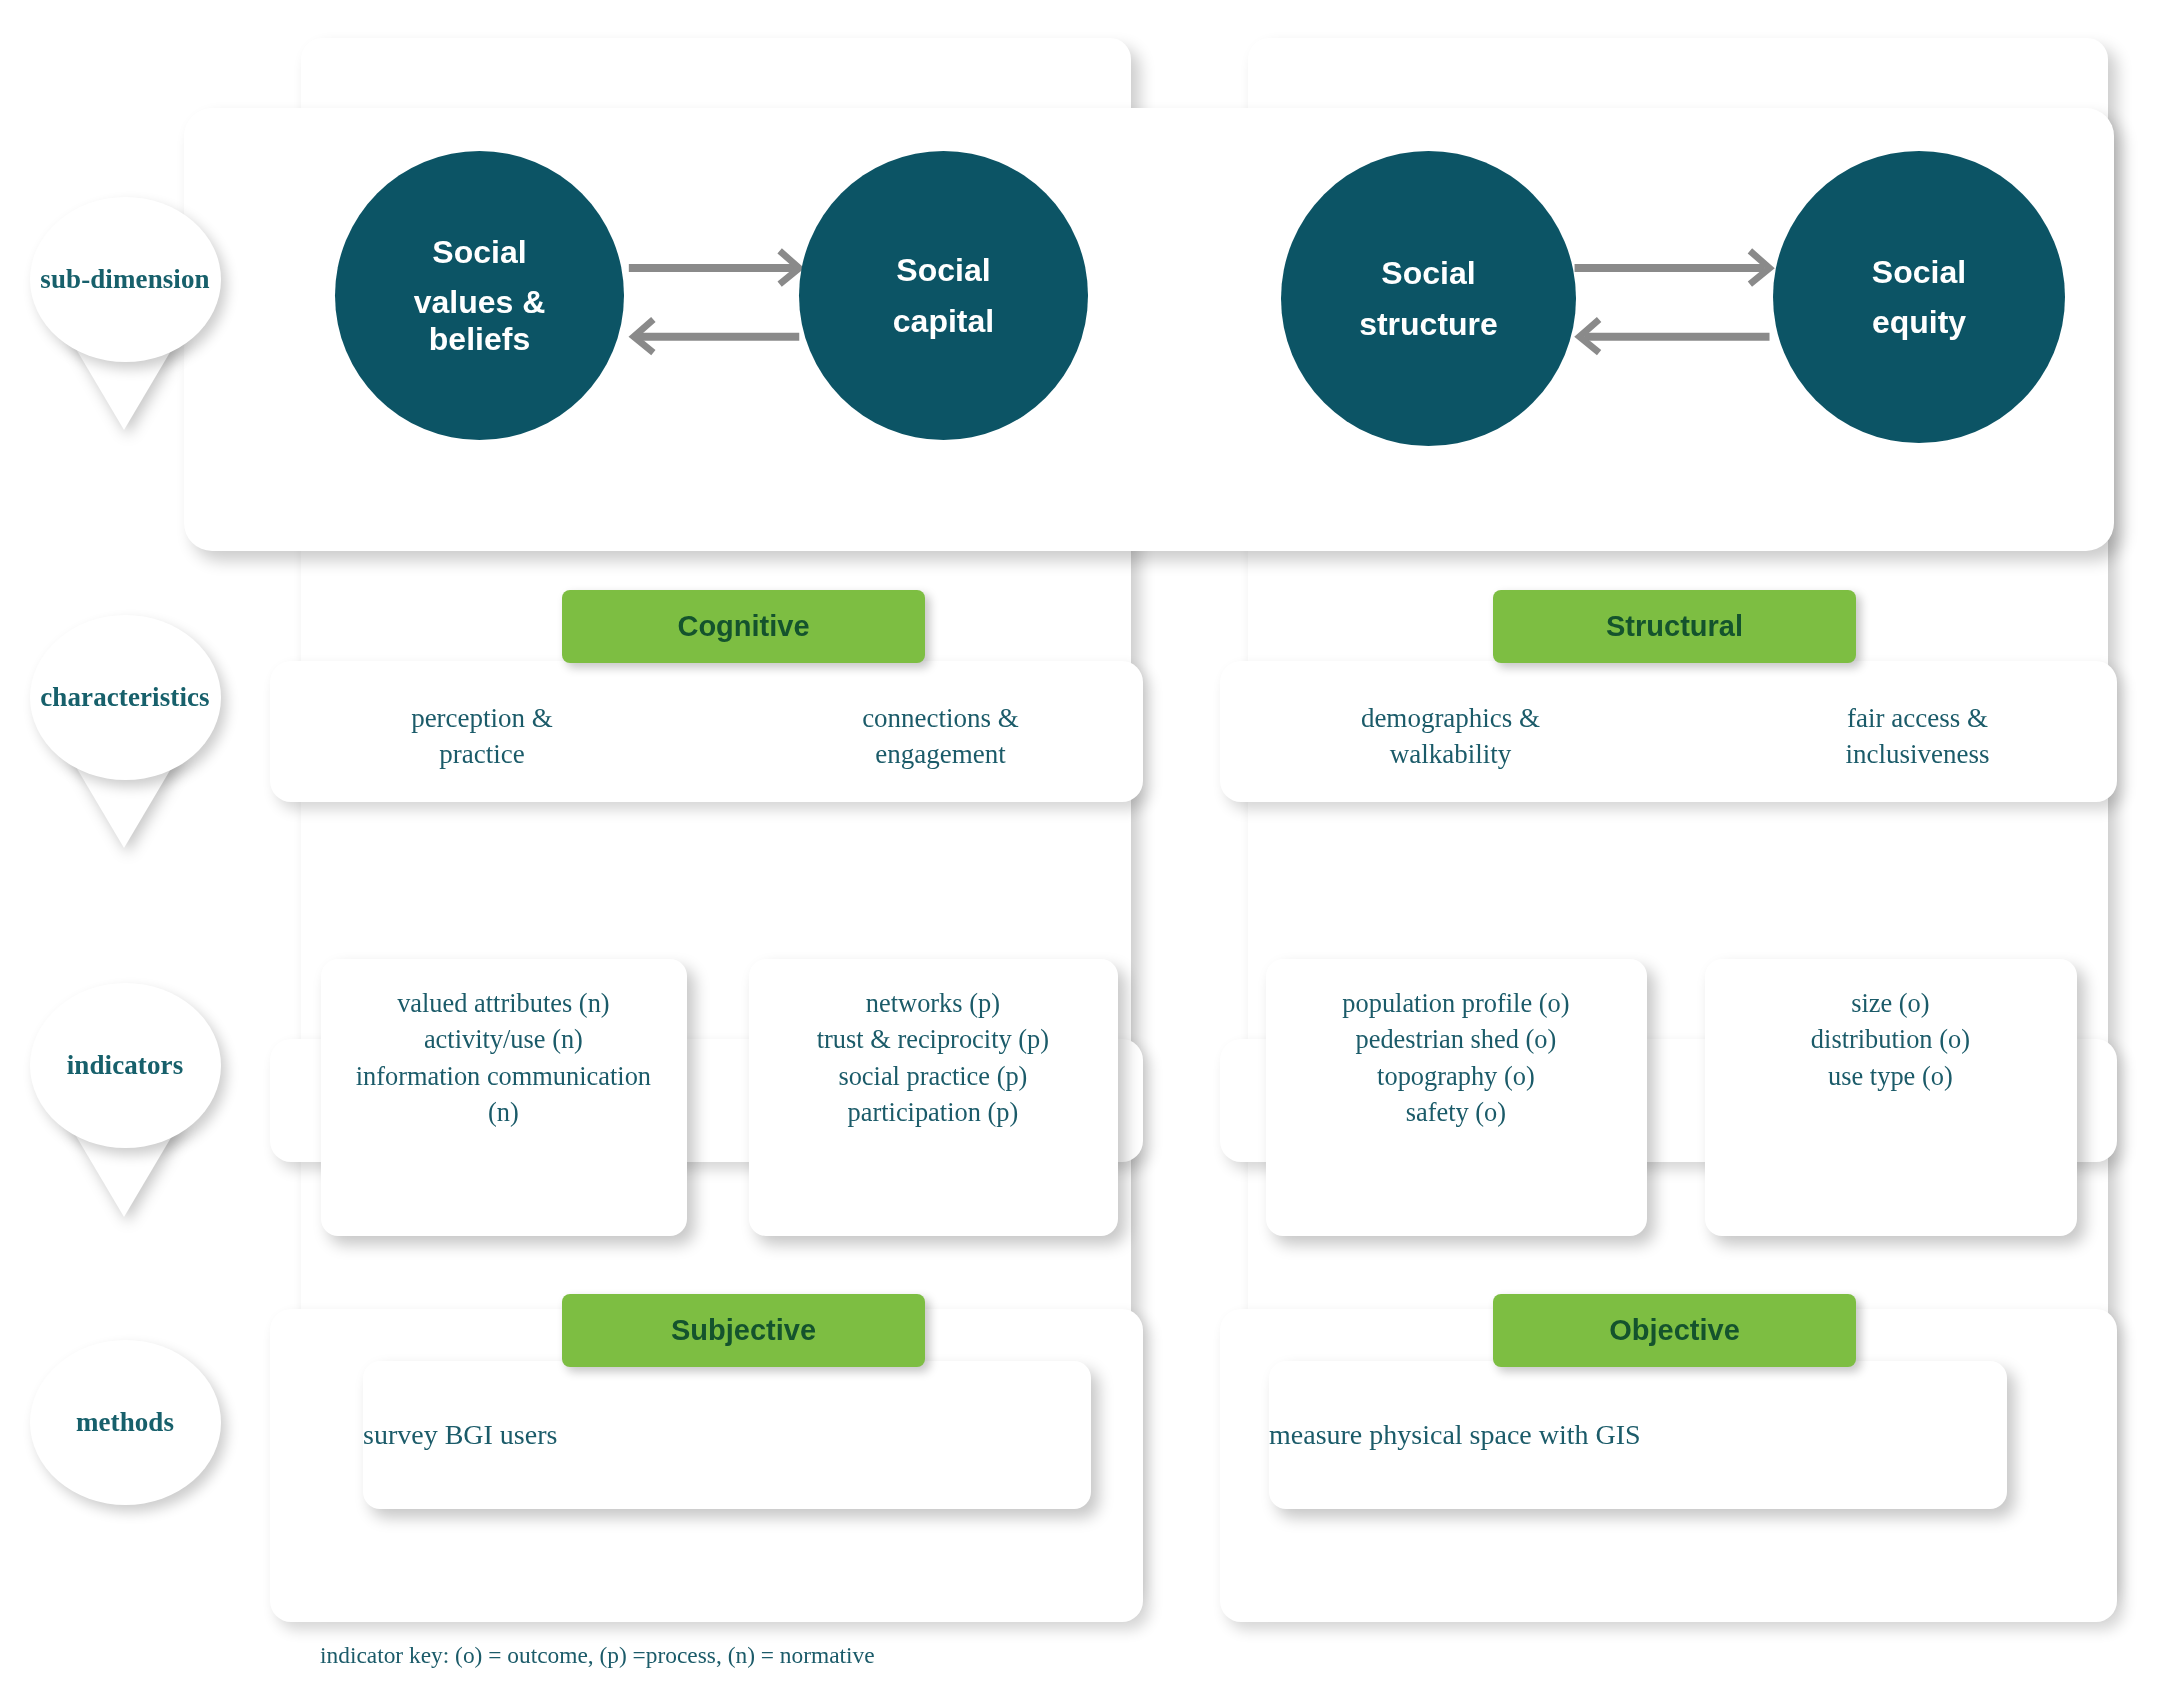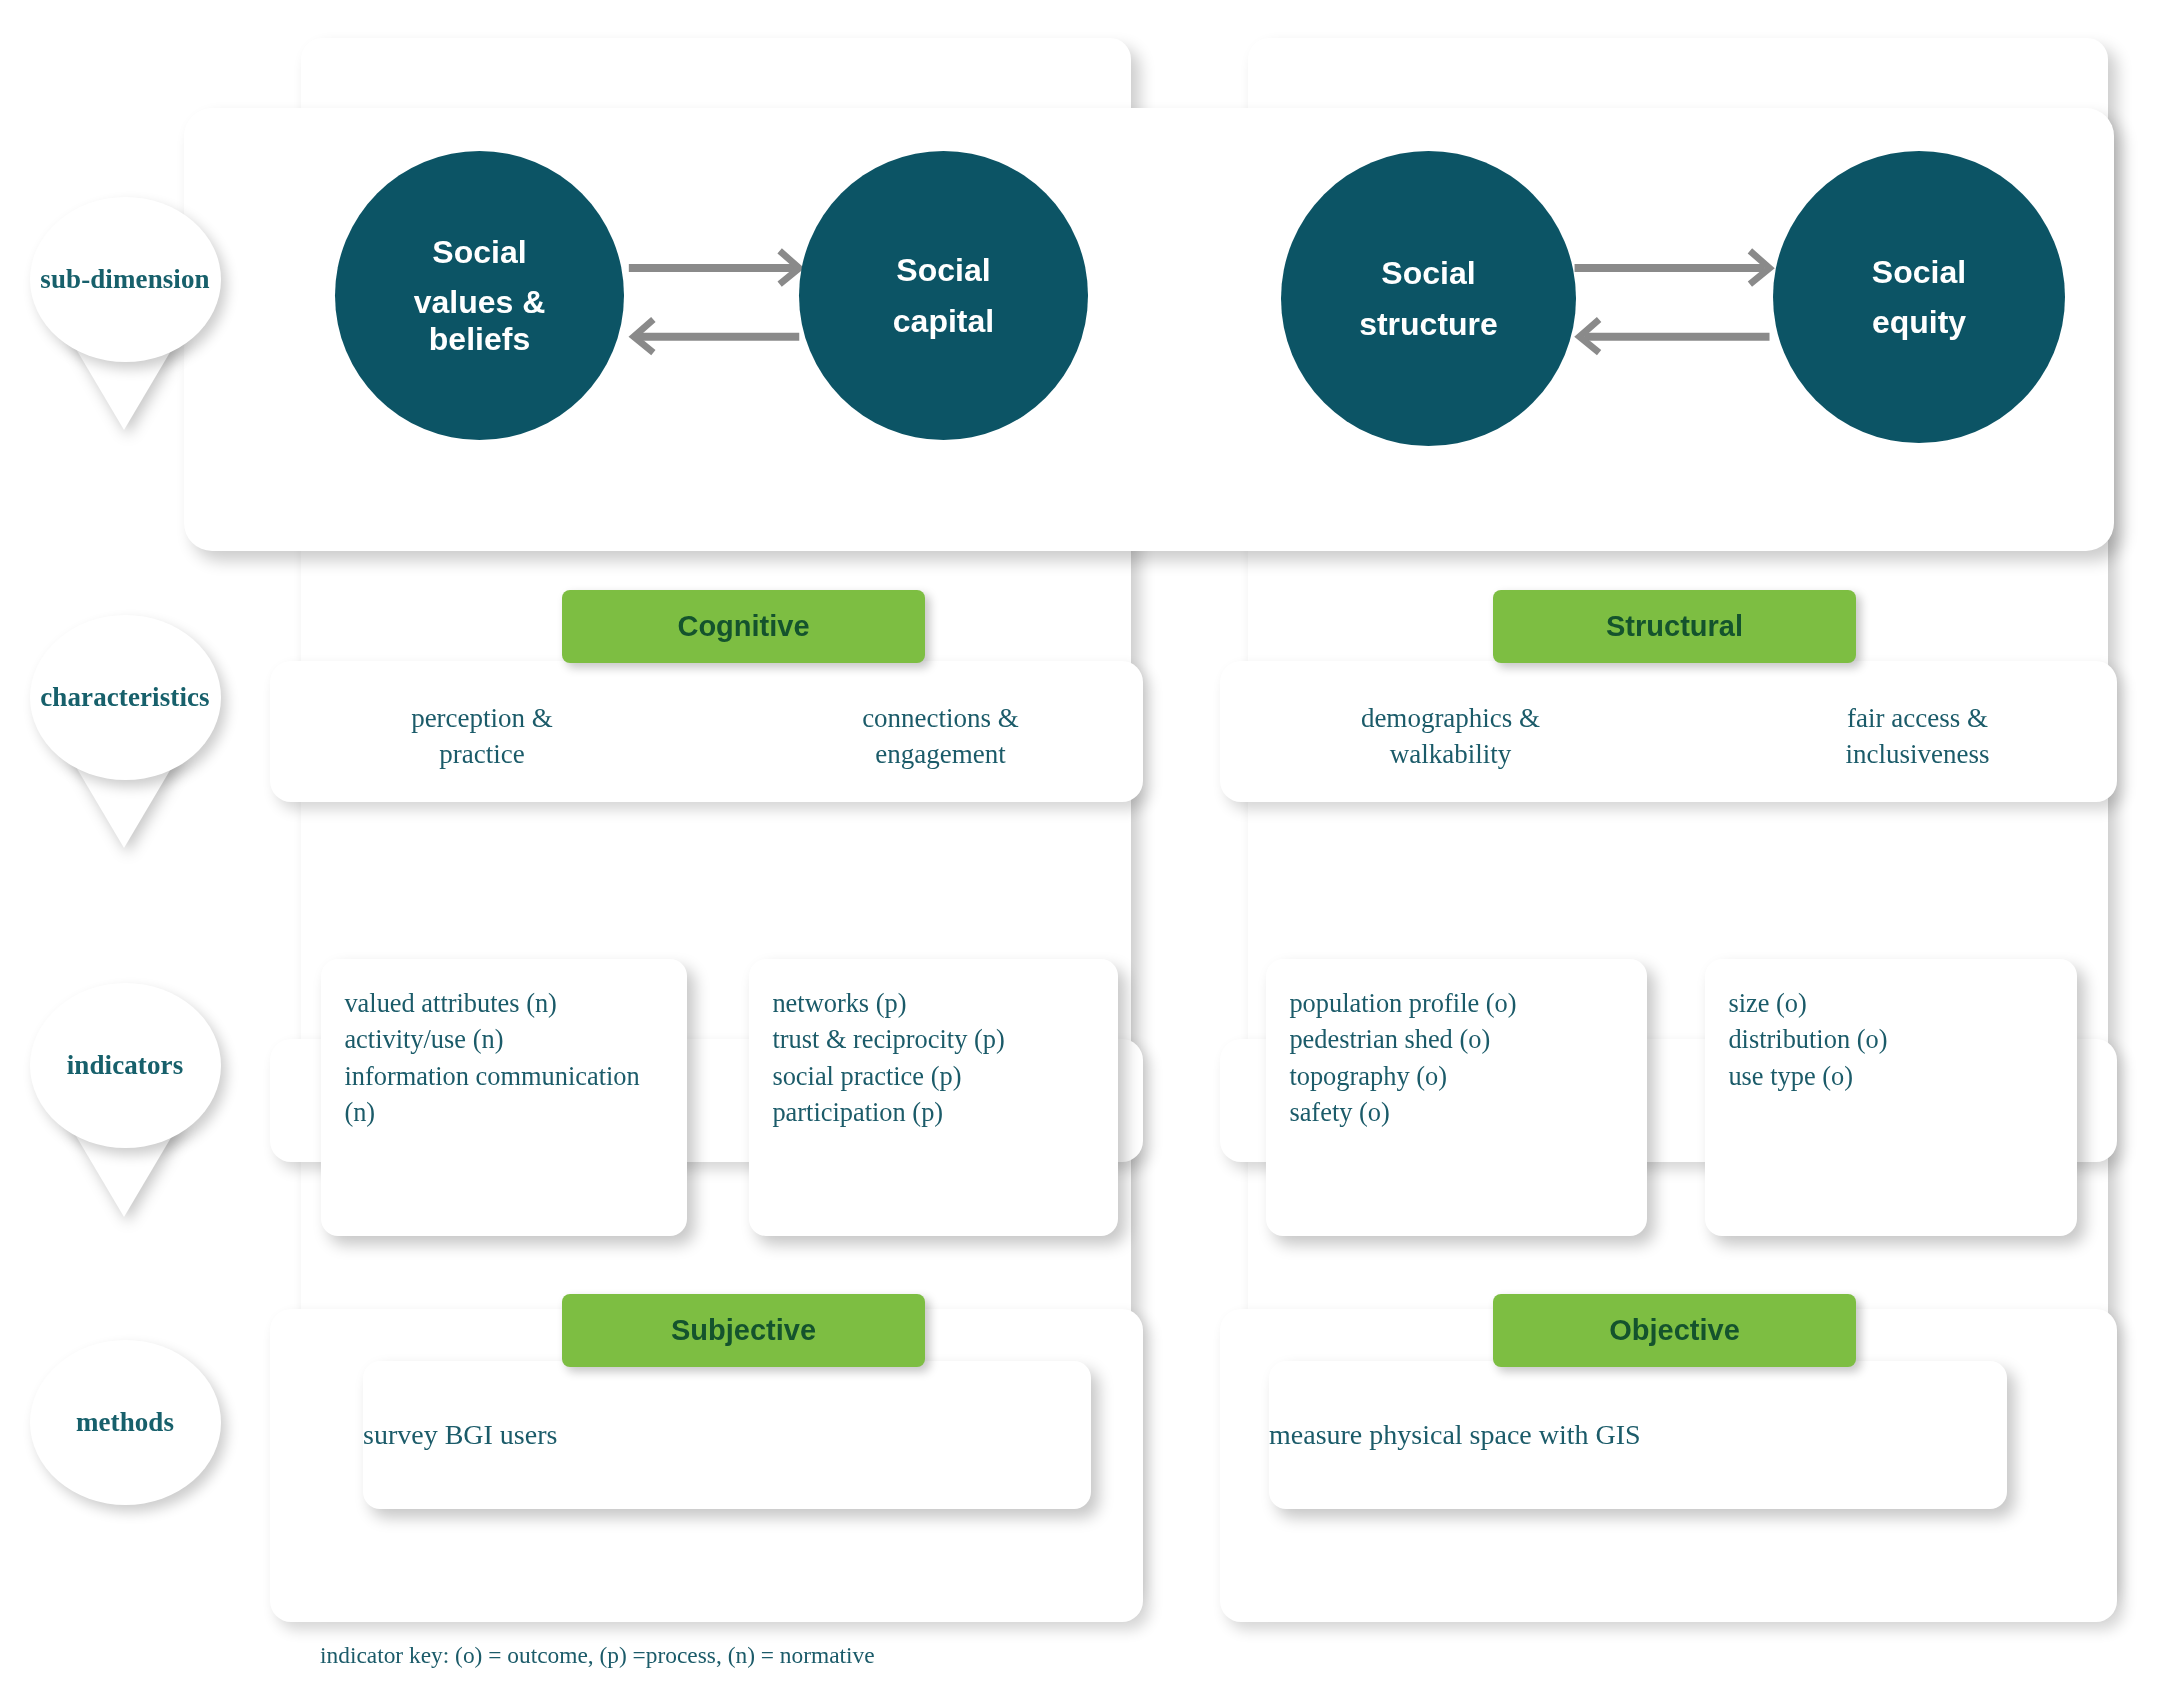--- a/index.html
+++ b/index.html
@@ -128,20 +128,21 @@
     padding: 26px 24.6px 26px 23.4px;
     box-sizing: border-box;
     z-index: 36;
   }
   .indcard .line {
     font-family: "Liberation Serif", serif;
     font-size: 26.4px;
     line-height: 1.38;
     color: #1B5B69;
     white-space: nowrap;
+    text-align: center;
   }
   .indcard .line.wrapok { white-space: normal; }
 
   
   .methcard {
     position: absolute;
     background: #ffffff;
     border-radius: 17px;
     box-shadow: 7.4px 8.6px 14.8px rgba(0,0,0,0.22);
     display: flex;

